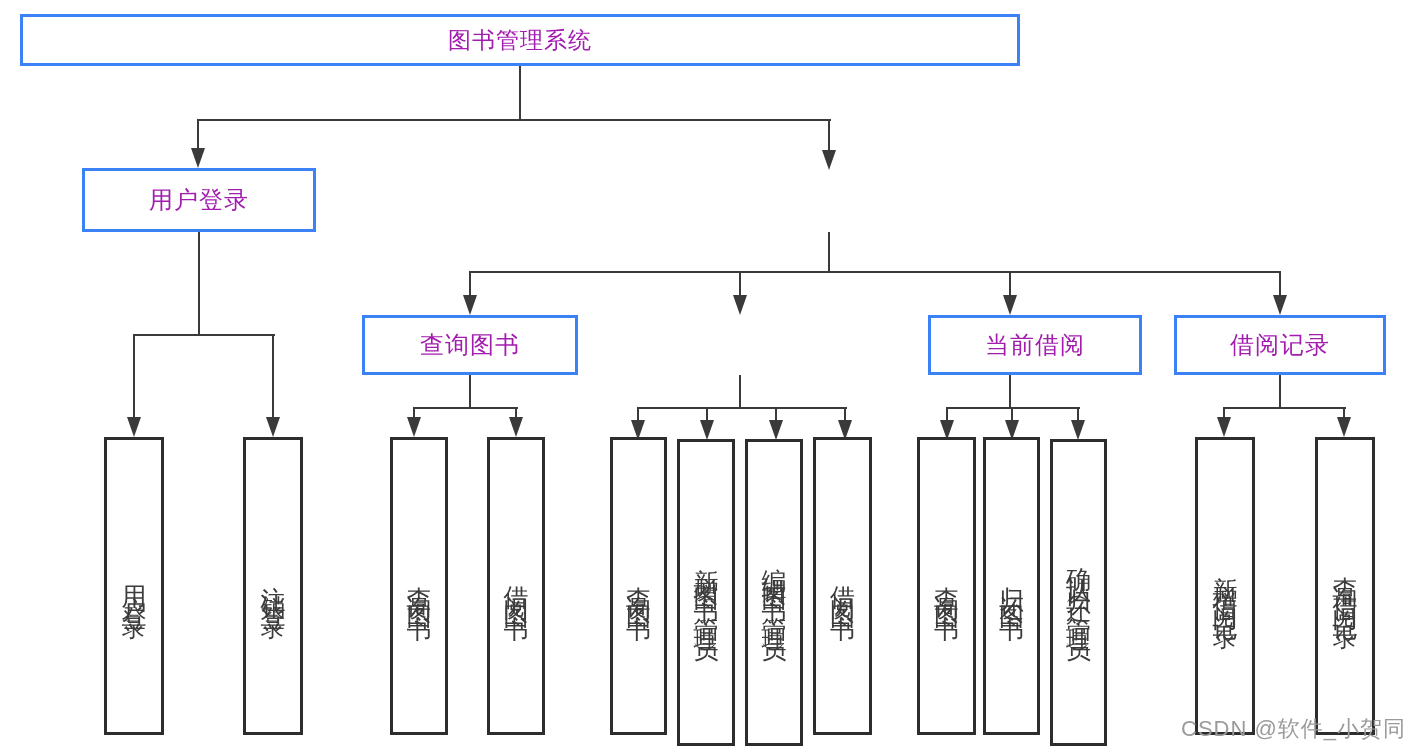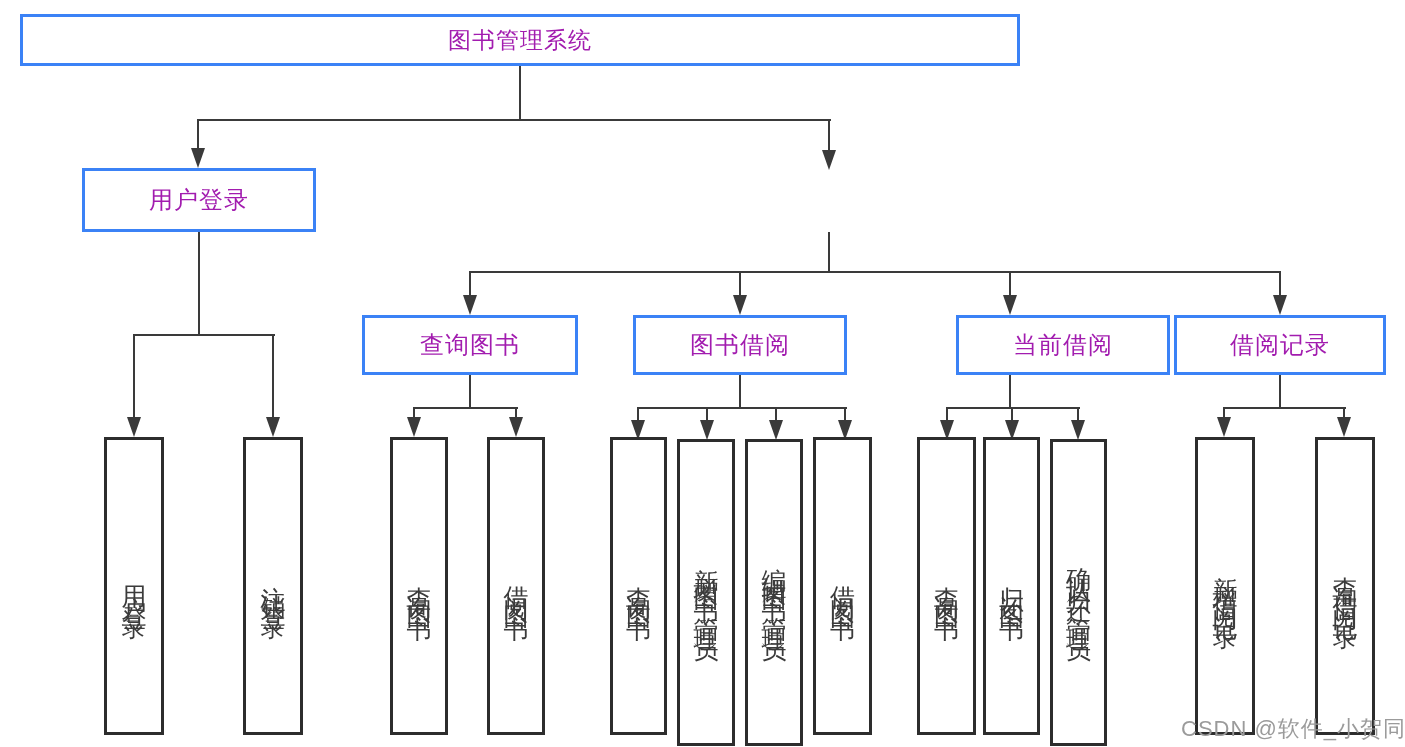--- a/index.html
+++ b/index.html
@@ -53,22 +53,21 @@
   <div class="arrow" style="left:272px;top:334px;height:83px;"></div>
 
   <div class="vline" style="left:828px;top:232px;height:41px;"></div>
   <div class="hline" style="left:470px;top:271px;width:811px;"></div>
   <div class="arrow" style="left:469px;top:271px;height:24px;"></div>
   <div class="arrow" style="left:739px;top:271px;height:24px;"></div>
   <div class="arrow" style="left:1009px;top:271px;height:24px;"></div>
   <div class="arrow" style="left:1279px;top:271px;height:24px;"></div>
 
   <div class="hbox" style="left:362px;top:315px;width:216px;height:60px;">查询图书</div>
-  <div class="hbox" style="left:633px;top:315px;width:214px;height:60px;">图书借阅</div>
-  <div class="hbox" style="left:956px;top:315px;width:214px;height:60px;">当前借阅</div>
+  <div class="hbox" style="left:928px;top:315px;width:214px;height:60px;">当前借阅</div>
   <div class="hbox" style="left:1174px;top:315px;width:212px;height:60px;">借阅记录</div>
 
   <div class="vline" style="left:469px;top:375px;height:34px;"></div>
   <div class="hline" style="left:414px;top:407px;width:104px;"></div>
   <div class="arrow" style="left:413px;top:407px;height:10px;"></div>
   <div class="arrow" style="left:515px;top:407px;height:10px;"></div>
 
   <div class="vline" style="left:739px;top:375px;height:34px;"></div>
   <div class="hline" style="left:637px;top:407px;width:210px;"></div>
   <div class="arrow" style="left:637px;top:407px;height:13px;"></div>

